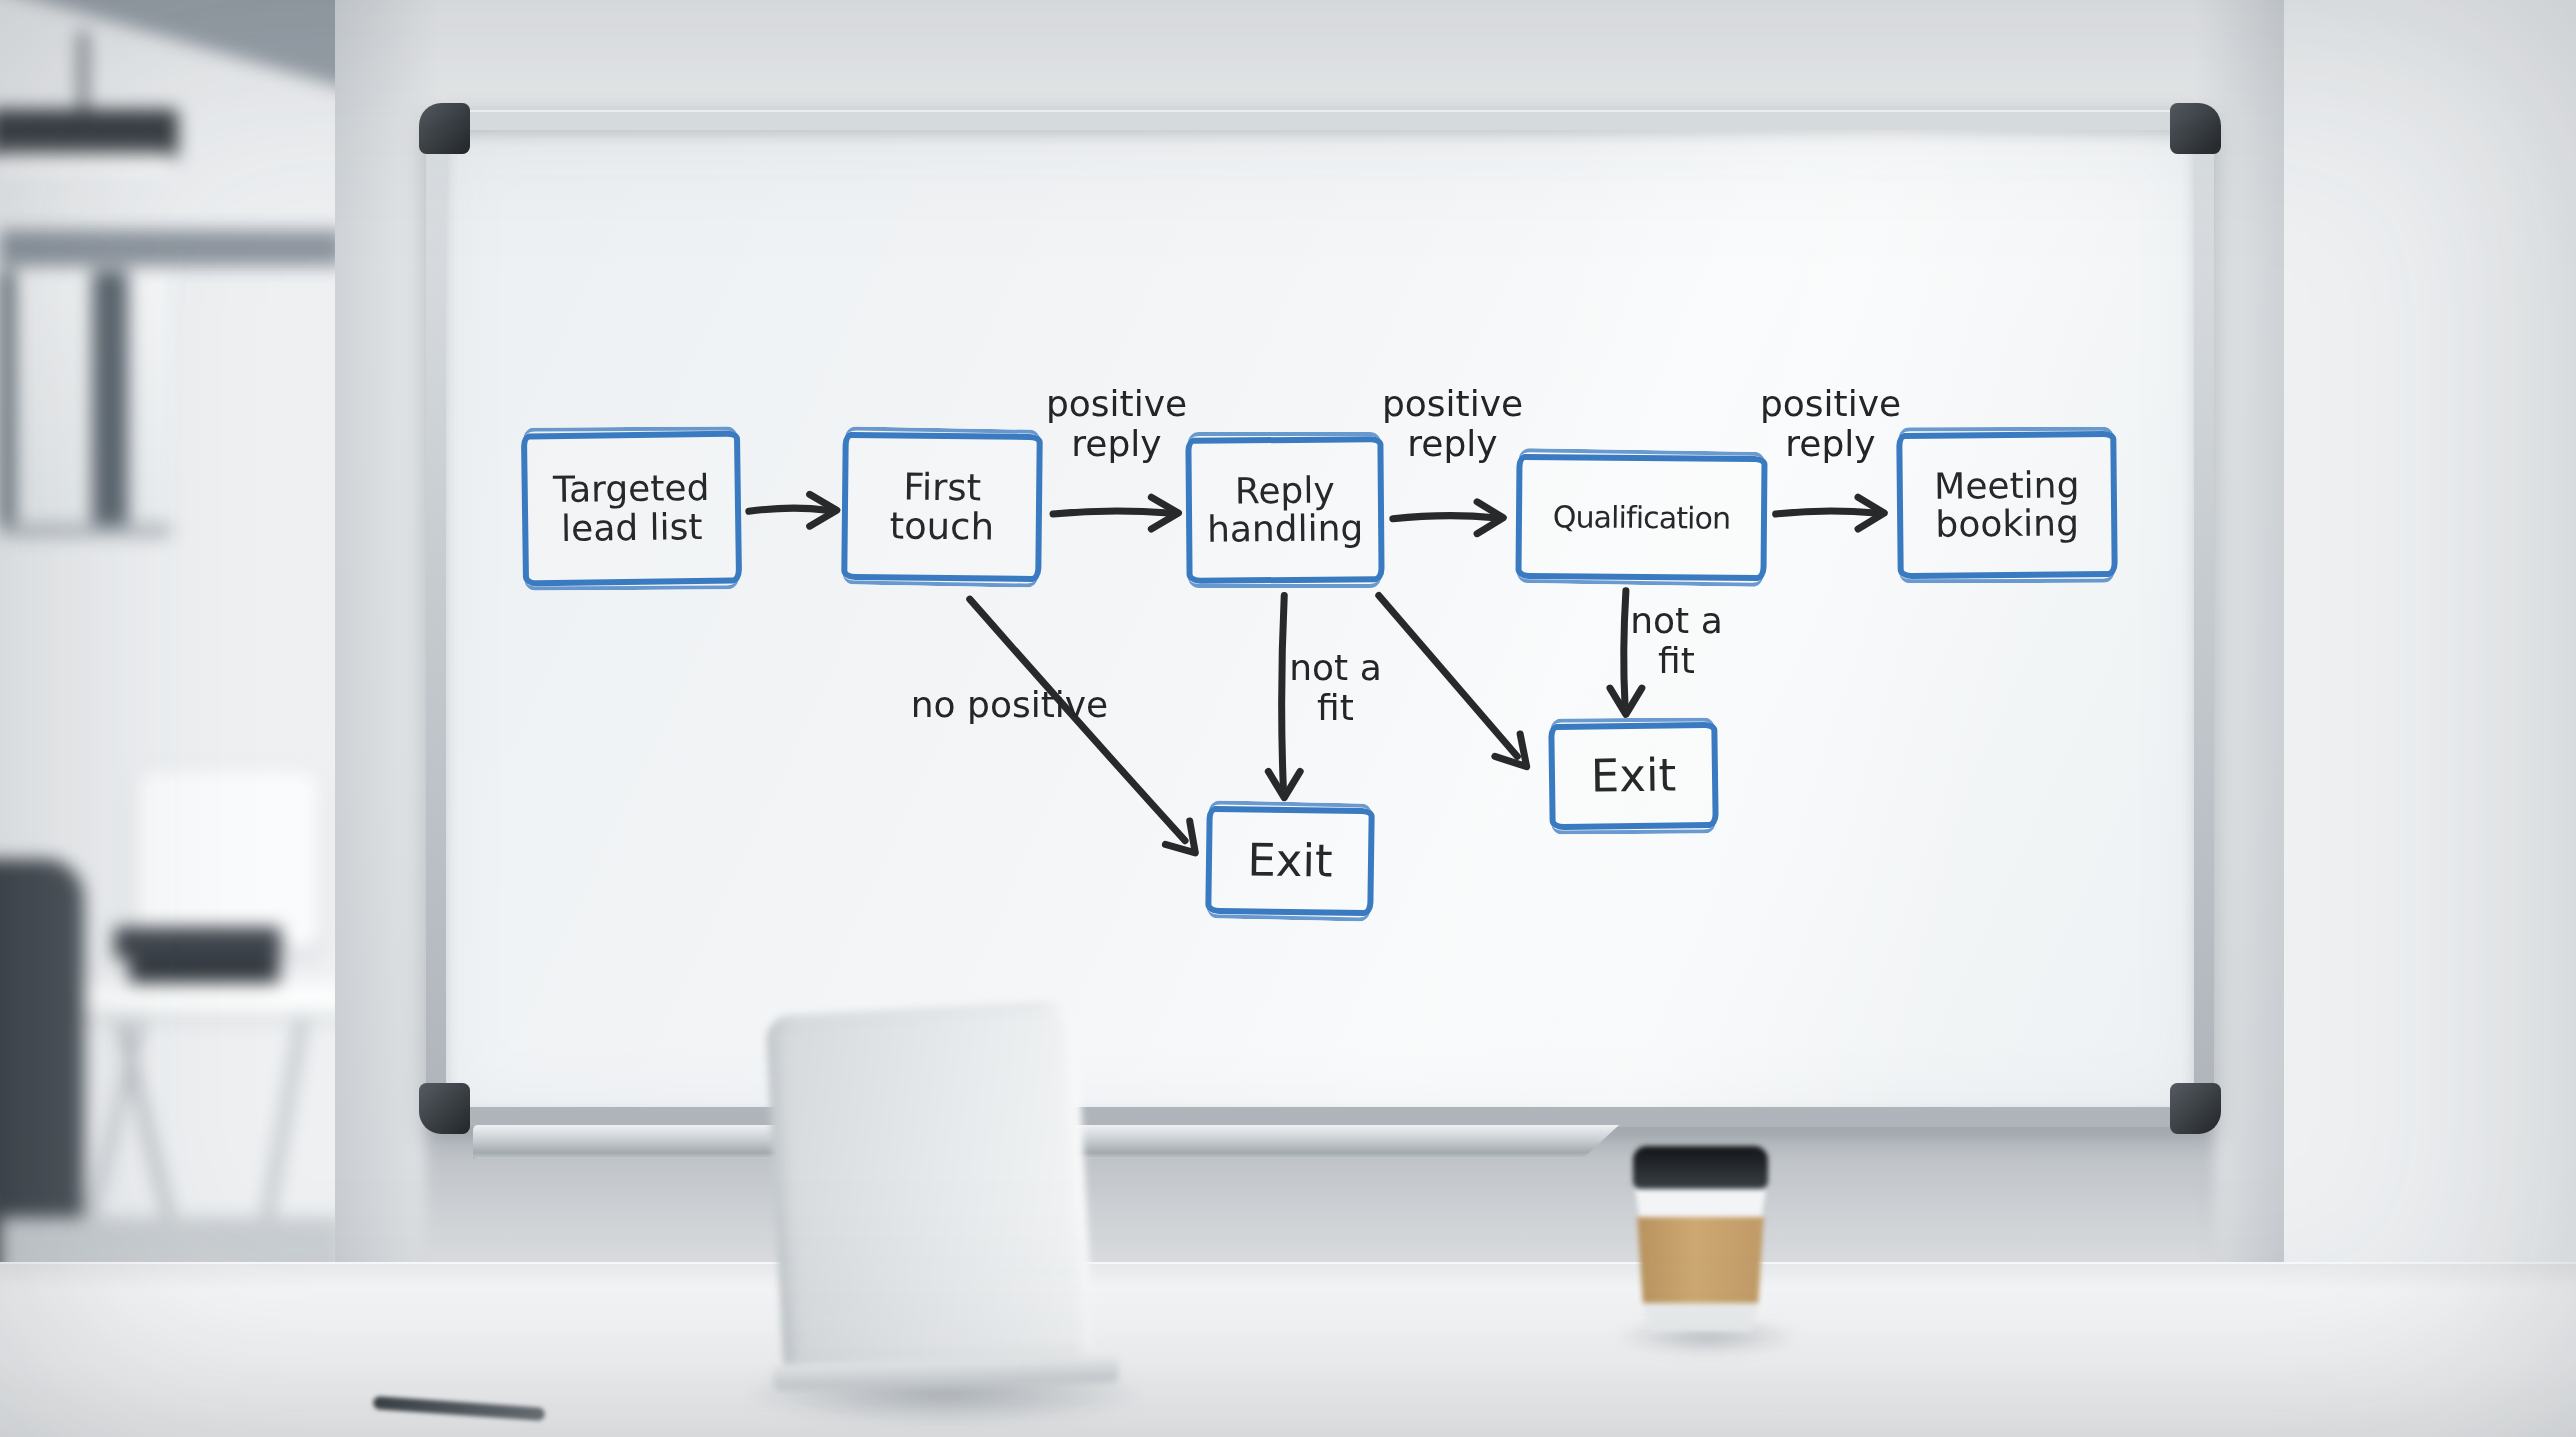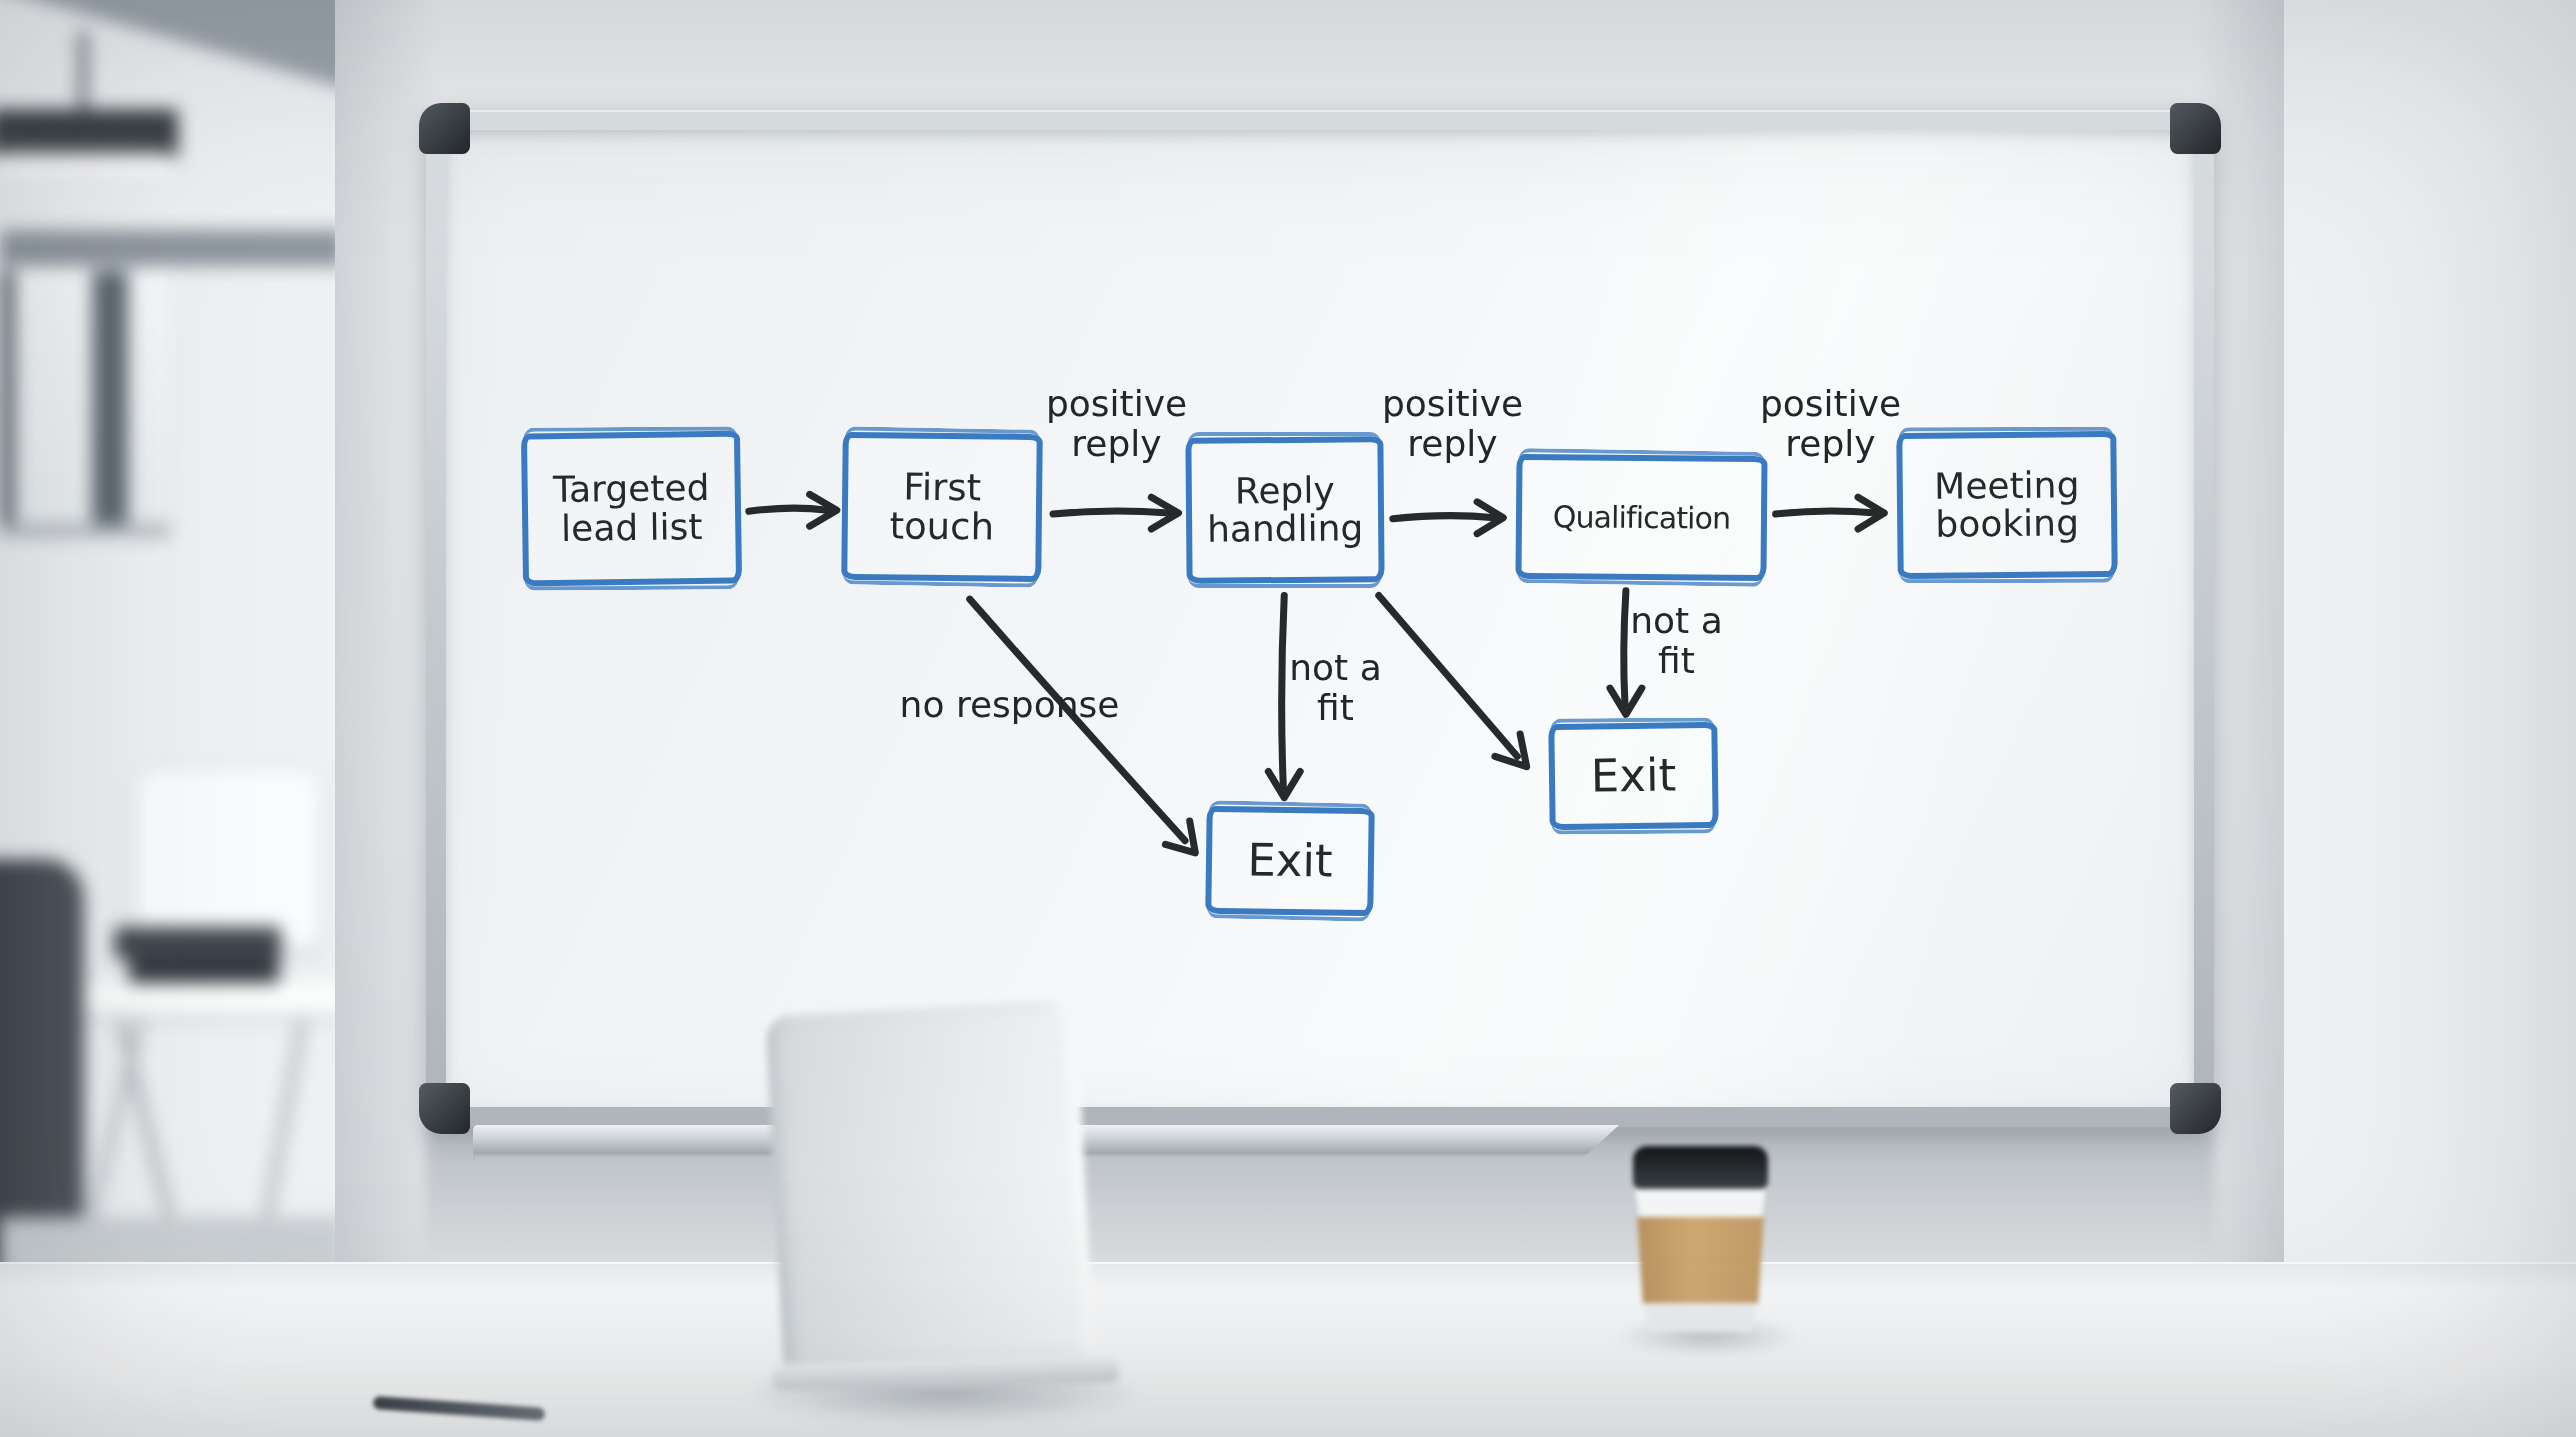--- a/index.html
+++ b/index.html
@@ -197,21 +197,21 @@
   <div class="node" style="left:1206px;top:807px;width:168px;height:108px;font-size:45px;transform:rotate(0.8deg);">
     <span>Exit</span>
   </div>
   <div class="node" style="left:1549px;top:723px;width:169px;height:106px;font-size:45px;transform:rotate(-0.8deg);">
     <span>Exit</span>
   </div>
 
   <div class="edge-label" style="left:1018px;top:384px;width:197px;">positive reply</div>
   <div class="edge-label" style="left:1354px;top:384px;width:197px;">positive reply</div>
   <div class="edge-label" style="left:1732px;top:384px;width:197px;">positive reply</div>
-  <div class="edge-label" style="left:897px;top:685px;width:225px;">no response</div>
+  <div class="edge-label" style="left:897px;top:685px;width:225px;">no positive</div>
   <div class="edge-label" style="left:1284px;top:648px;width:103px;">not a fit</div>
   <div class="edge-label" style="left:1625px;top:601px;width:103px;">not a fit</div>
 
   <div class="desk"></div>
   <div class="laptop-shadow"></div>
   <div class="laptop">
     <div class="laptop-lid"></div>
     <div class="laptop-base"></div>
   </div>
   <div class="pen"></div>

